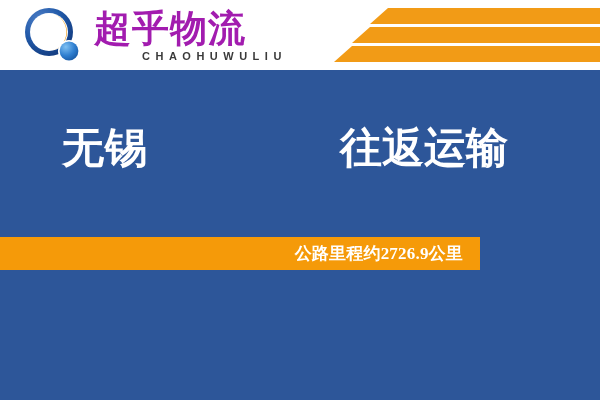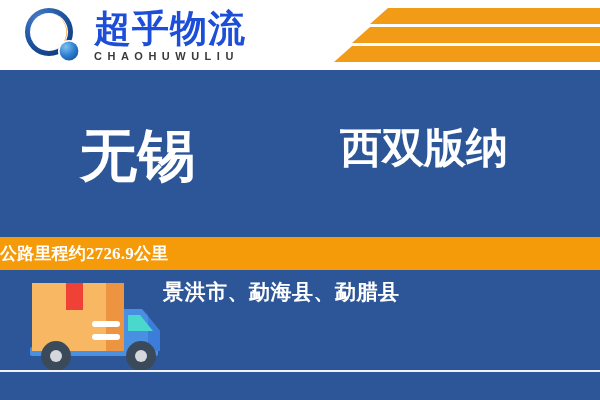--- a/index.html
+++ b/index.html
@@ -52,33 +52,34 @@
     display: flex;
     flex-direction: column;
     justify-content: center;
   }
 
   .logo-cn {
     font-family: "Liberation Serif", "DejaVu Serif", serif;
     font-size: 37px;
     font-weight: bold;
     line-height: 1.02;
-    color: #1d4ed8;
+    color: #a21caf;
     letter-spacing: 1px;
     white-space: nowrap;
   }
 
   .logo-en {
     font-family: "Liberation Sans", "DejaVu Sans", sans-serif;
     font-size: 11px;
     font-weight: bold;
     color: #3a3a3a;
     letter-spacing: 5.5px;
     margin-top: 2px;
     white-space: nowrap;
+    margin-left: 48px;
   }
 
   .header-stripes {
     position: absolute;
     right: 0;
     top: 0;
     width: 290px;
     height: 70px;
   }
 
@@ -87,23 +88,23 @@
     position: absolute;
     left: 0;
     top: 70px;
     width: 600px;
     height: 167px;
     background: #2d5699;
   }
 
   .city-origin {
     position: absolute;
-    left: 80px;
+    left: 62px;
     top: 57px;
-    font-size: 57px;
+    font-size: 42px;
     font-weight: bold;
     color: #ffffff;
     letter-spacing: 1px;
     white-space: nowrap;
     line-height: 1;
   }
 
   .city-dest {
     position: absolute;
     left: 340px;
@@ -155,26 +156,26 @@
     font-weight: bold;
     color: #ffffff;
     white-space: nowrap;
   }
 
   
   .info-bar {
     position: absolute;
     left: 0;
     top: 237px;
-    width: 600px;
+    width: 480px;
     height: 33px;
     background: #f59a09;
     display: flex;
     align-items: center;
-    justify-content: flex-start;
+    justify-content: flex-end;
   }
 
   .info-bar-inner {
     display: flex;
     align-items: baseline;
     white-space: nowrap;
   }
 
   .info-distance,
   .info-duration {
@@ -277,53 +278,24 @@
       <polygon points="60,27 290,27 290,43 42,43" fill="#f29b16"></polygon>
       <polygon points="42,46 290,46 290,62 24,62" fill="#f29b16"></polygon>
     </svg>
   </div>
 
   <div class="route-area">
 
     <div class="city-origin">无锡</div>
 
 
-    <div class="city-dest">西双版纳</div>
+    <div class="city-dest">往返运输</div>
   </div>
 
   <div class="info-bar">
     <div class="info-bar-inner">
       <span class="info-distance">公路里程约2726.9公里</span>
       <span class="info-gap"></span>
     </div>
   </div>
 
-  <div class="bottom-area">
-
-    <svg class="truck-svg" viewBox="0 0 146 105">
-
-      <rect x="8" y="72" width="128" height="9" rx="2" fill="#4a90e2"></rect>
-
-      <path d="M100 34 L120 34 L138 56 L138 76 L100 76 Z" fill="#4a90e2"></path>
-      <path d="M120 34 L138 56 L138 76 L126 76 L126 40 Z" fill="#3b7dd8"></path>
-
-      <path d="M106 40 L118 40 L131 56 L106 56 Z" fill="#4ad8cd"></path>
-
-      <rect x="10" y="8" width="92" height="68" fill="#f8b863"></rect>
-      <rect x="84" y="8" width="18" height="68" fill="#ec9440"></rect>
-
-      <rect x="44" y="8" width="17" height="27" fill="#ef4136"></rect>
-
-      <rect x="70" y="46" width="28" height="6" rx="3" fill="#ffffff"></rect>
-      <rect x="70" y="59" width="28" height="6" rx="3" fill="#ffffff"></rect>
-
-      <circle cx="34" cy="81" r="15" fill="#3b4a5a"></circle>
-      <circle cx="34" cy="81" r="6" fill="#d4d8dd"></circle>
-      <circle cx="119" cy="81" r="15" fill="#3b4a5a"></circle>
-      <circle cx="119" cy="81" r="6" fill="#d4d8dd"></circle>
-    </svg>
-
-    <div class="coverage-text">景洪市、勐海县、勐腊县</div>
-
-    <div class="bottom-rule"></div>
-  </div>
 
 </div>
 
 </body></html>

